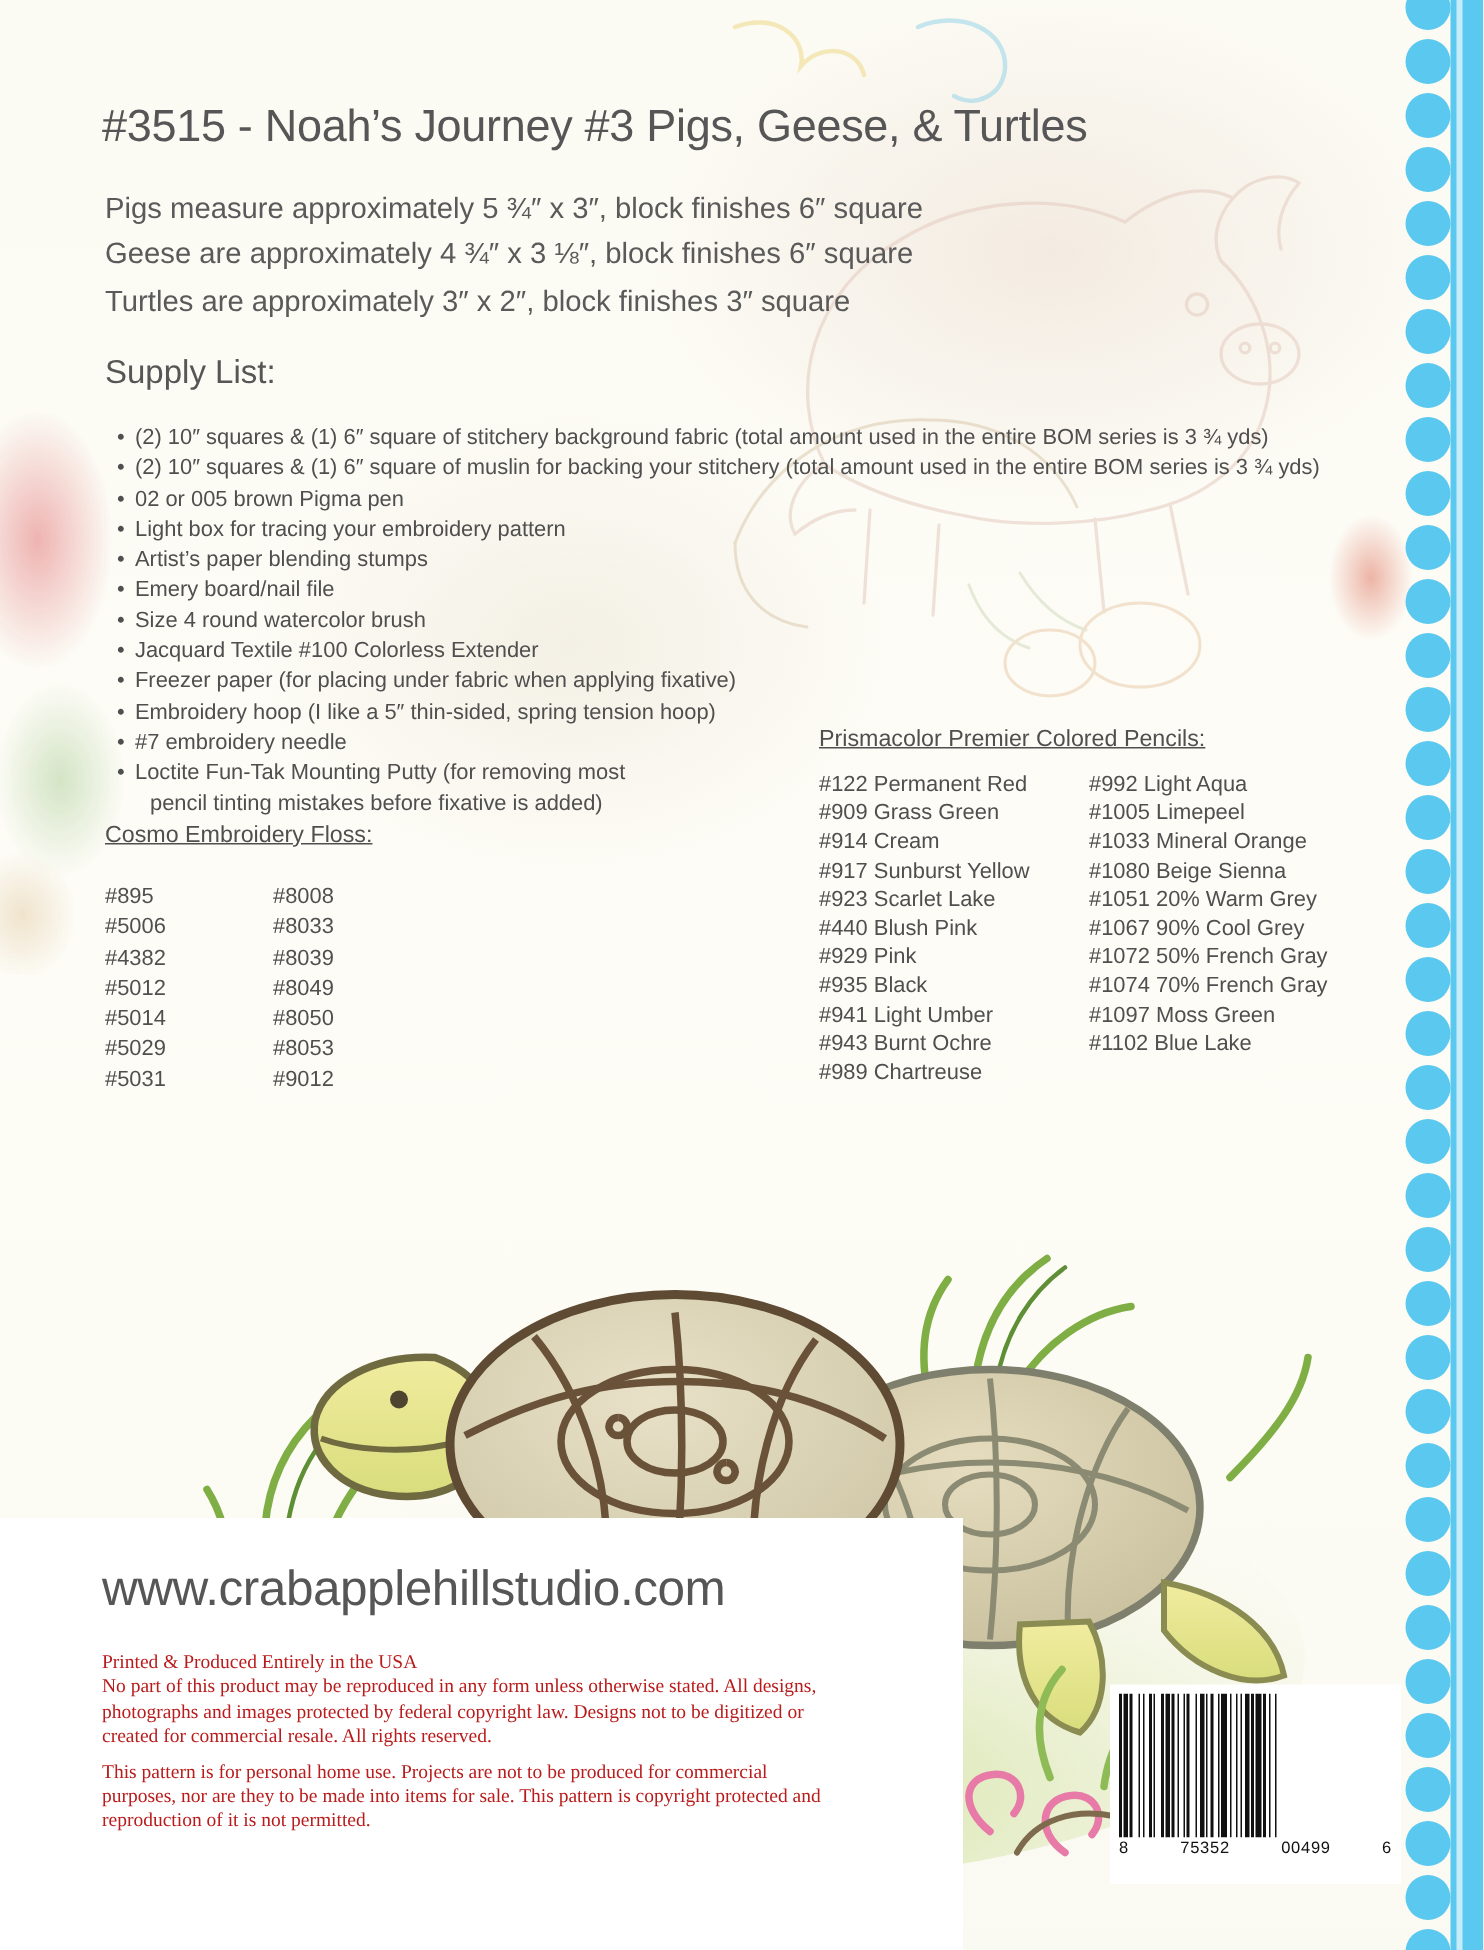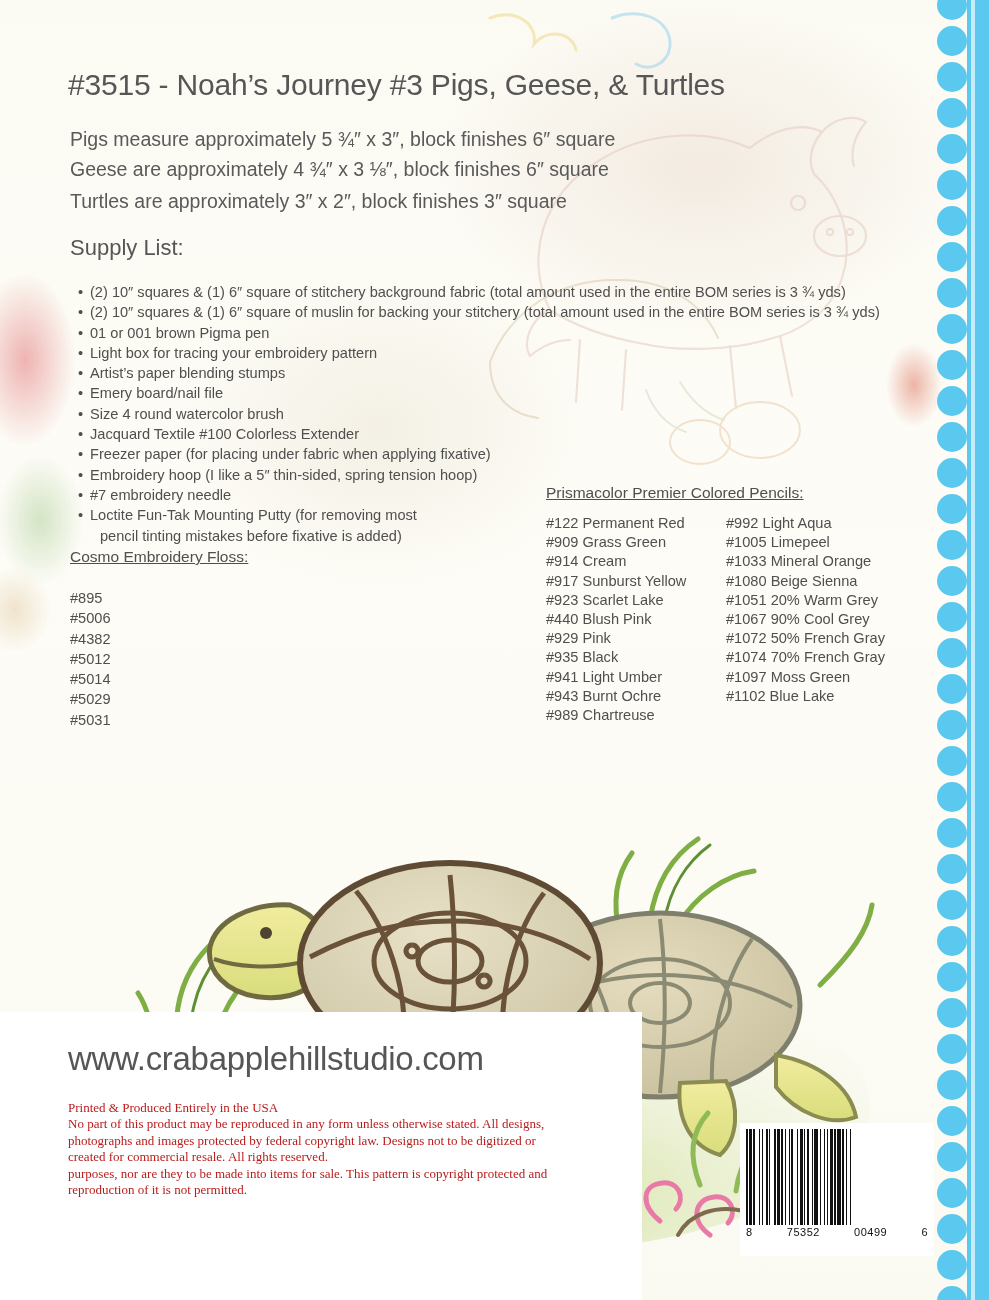--- a/index.html
+++ b/index.html
@@ -432,21 +432,21 @@
 
     <div class="measure m1">Pigs measure approximately 5 ¾″ x 3″, block finishes 6″ square</div>
     <div class="measure m2">Geese are approximately 4 ¾″ x 3 ⅛″, block finishes 6″ square</div>
     <div class="measure m3">Turtles are approximately 3″ x 2″, block finishes 3″ square</div>
 
     <div class="supply-heading">Supply List:</div>
 
     <ul class="supply">
       <li>(2) 10″ squares &amp; (1) 6″ square of stitchery background fabric (total amount used in the entire BOM series is 3 ¾ yds)</li>
       <li>(2) 10″ squares &amp; (1) 6″ square of muslin for backing your stitchery (total amount used in the entire BOM series is 3 ¾ yds)</li>
-      <li>01 or 001 brown Pigma pen</li>
+      <li>02 or 005 brown Pigma pen</li>
       <li>Light box for tracing your embroidery pattern</li>
       <li>Artist’s paper blending stumps</li>
       <li>Emery board/nail file</li>
       <li>Size 4 round watercolor brush</li>
       <li>Jacquard Textile #100 Colorless Extender</li>
       <li>Freezer paper (for placing under fabric when applying fixative)</li>
       <li>Embroidery hoop (I like a 5″ thin-sided, spring tension hoop)</li>
       <li>#7 embroidery needle</li>
       <li>Loctite Fun-Tak Mounting Putty (for removing most</li>
       <li class="cont">pencil tinting mistakes before fixative is added)</li>
@@ -455,20 +455,29 @@
     <div class="floss-heading">Cosmo Embroidery Floss:</div>
     <div class="floss-cols">
       <div>
         <div>#895</div>
         <div>#5006</div>
         <div>#4382</div>
         <div>#5012</div>
         <div>#5014</div>
         <div>#5029</div>
         <div>#5031</div>
+      </div>
+      <div>
+        <div>#8008</div>
+        <div>#8033</div>
+        <div>#8039</div>
+        <div>#8049</div>
+        <div>#8050</div>
+        <div>#8053</div>
+        <div>#9012</div>
       </div>
     </div>
 
     <div class="pencil-heading">Prismacolor Premier Colored Pencils:</div>
     <div class="pencil-cols">
       <div>
         <div>#122 Permanent Red</div>
         <div>#909 Grass Green</div>
         <div>#914 Cream</div>
         <div>#917 Sunburst Yellow</div>
@@ -497,20 +506,21 @@
 
   <div class="footer-panel"></div>
 
   <div class="website">www.crabapplehillstudio.com</div>
 
   <div class="legal">
     <p>Printed &amp; Produced Entirely in the USA</p>
     <p>No part of this product may be reproduced in any form unless otherwise stated. All designs,</p>
     <p>photographs and images protected by federal copyright law. Designs not to be digitized or</p>
     <p>created for commercial resale. All rights reserved.</p>
+    <p class="gap">This pattern is for personal home use. Projects are not to be produced for commercial</p>
     <p>purposes, nor are they to be made into items for sale. This pattern is copyright protected and</p>
     <p>reproduction of it is not permitted.</p>
   </div>
 
   <div class="barcode-box">
     <div class="barcode-bars" id="barcode-bars">
         <i style="width: 2px; background: rgb(17, 17, 17);"></i>
         <i style="width: 1px; background: transparent;"></i>
         <i style="width: 3px; background: rgb(17, 17, 17);"></i>
         <i style="width: 1px; background: transparent;"></i>

